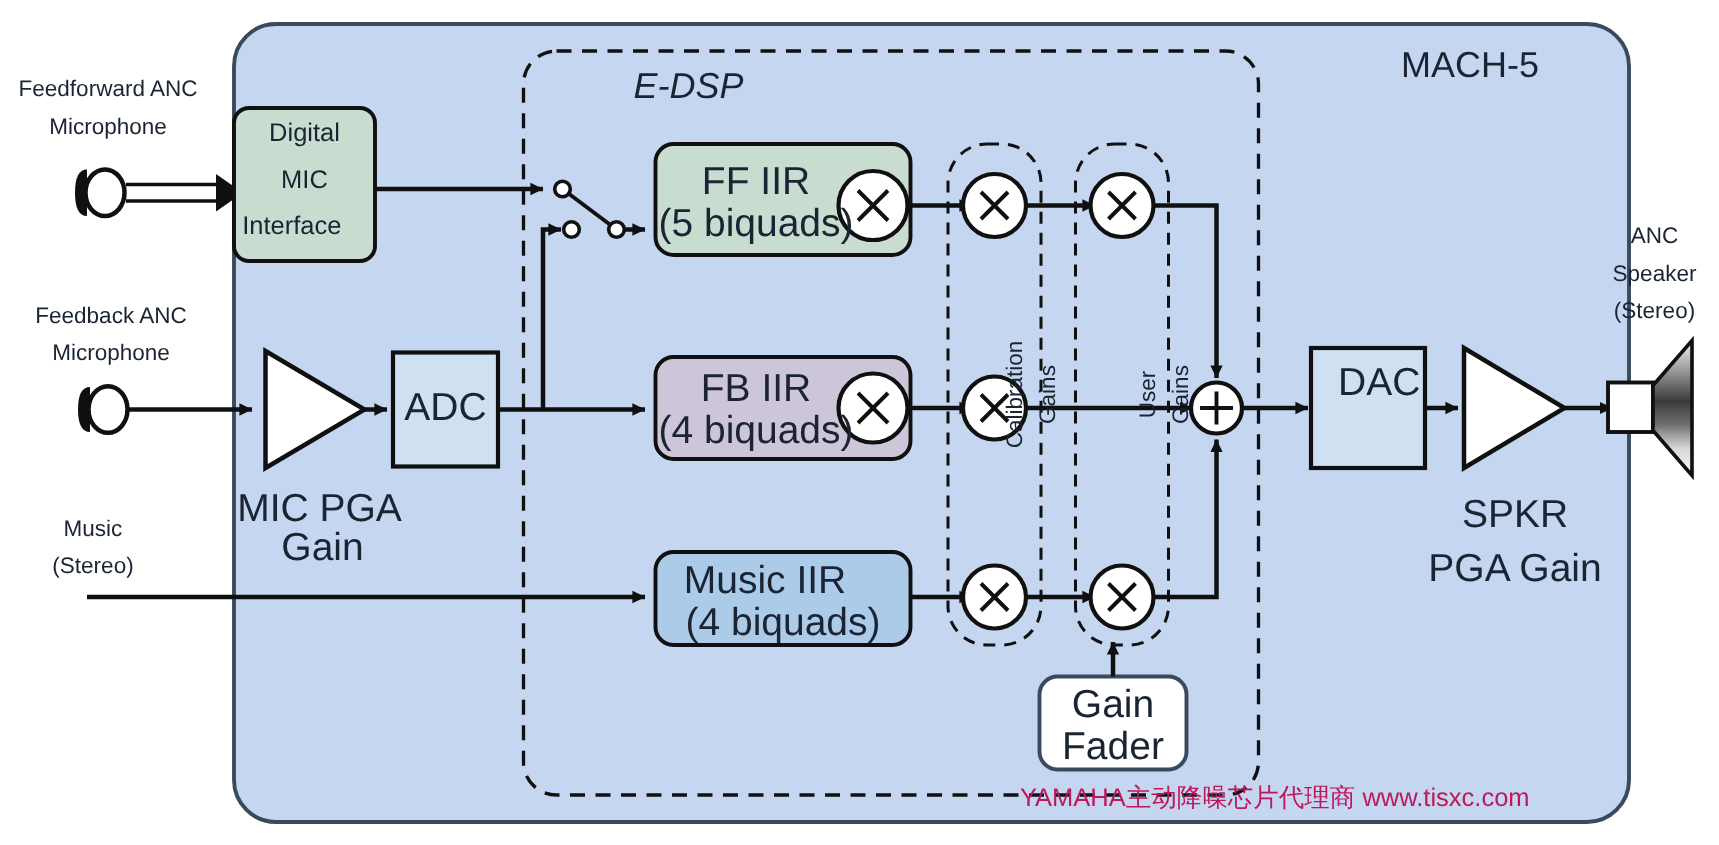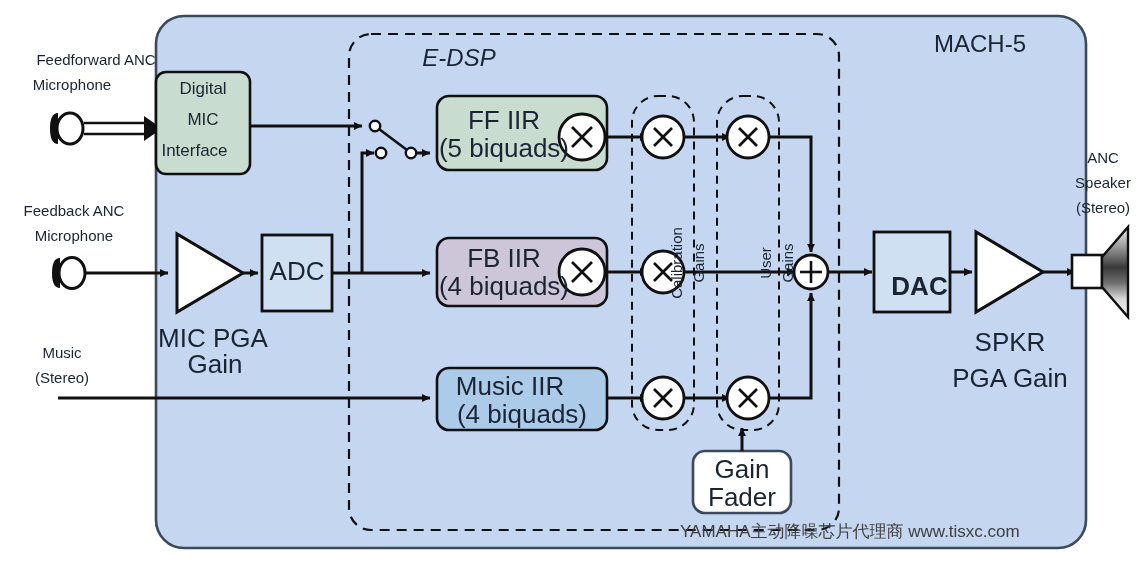--- a/index.html
+++ b/index.html
@@ -25,21 +25,21 @@
   }
   .lbl.big{font-size:24px;}
   .lbl.med{font-size:26px;}
   .lbl.blk{font-size:17px;}
   .rot{
     transform:rotate(-90deg);
     transform-origin:center center;
   }
   .wm{
     position:absolute;
-    color:#404040;
+    color:#be185d;
     font-family:"Liberation Sans", sans-serif;
     font-size:17px;
     white-space:nowrap;
   }
 </style>
 </head>
 <body>
 
 <div id="stage">
 
@@ -202,21 +202,21 @@
       <path d="M1102,257 L1128,227 L1128,317 L1102,287 Z" fill="url(#spkGrad)" stroke="#101010" stroke-width="2.4"></path>
     </g>
 
     <g>
       <rect x="693" y="451" width="98" height="62" rx="12" ry="12" fill="#ffffff" stroke="#3a4a5c" stroke-width="2.6"></rect>
       <line x1="742" y1="451" x2="742" y2="428" stroke="#101010" stroke-width="3" marker-end="url(#arw)"></line>
     </g>
 
   </svg>
 
-  <div class="lbl" style="left:0px;top:50px;width:144px;padding-left:24px;">Feedforward ANC</div>
+  <div class="lbl" style="left:0px;top:50px;width:144px;">Feedforward ANC</div>
   <div class="lbl" style="left:0px;top:75px;width:144px;">Microphone</div>
 
   <div class="lbl" style="left:0px;top:201px;width:148px;">Feedback ANC</div>
   <div class="lbl" style="left:0px;top:226px;width:148px;">Microphone</div>
 
   <div class="lbl" style="left:0px;top:343px;width:124px;">Music</div>
   <div class="lbl" style="left:0px;top:368px;width:124px;">(Stereo)</div>
 
   <div class="lbl blk" style="left:156px;top:79px;width:94px;">Digital</div>
   <div class="lbl blk" style="left:156px;top:110px;width:94px;">MIC</div>
@@ -238,21 +238,21 @@
 
   <div class="lbl med" style="left:437px;top:376px;width:146px;">Music IIR</div>
   <div class="lbl med" style="left:437px;top:404px;width:170px;">(4 biquads)</div>
 
   <div class="lbl rot" style="left:597px;top:253px;width:160px;">Calibration</div>
   <div class="lbl rot" style="left:619px;top:253px;width:160px;">Gains</div>
 
   <div class="lbl rot" style="left:686px;top:253px;width:160px;">User</div>
   <div class="lbl rot" style="left:708px;top:253px;width:160px;">Gains</div>
 
-  <div class="lbl med" style="left:874px;top:276px;width:91px;font-weight:bold;">DAC</div>
+  <div class="lbl med" style="left:874px;top:244px;width:91px;">DAC</div>
 
   <div class="lbl med" style="left:940px;top:332px;width:140px;">SPKR</div>
   <div class="lbl med" style="left:930px;top:368px;width:160px;">PGA Gain</div>
 
   <div class="lbl med" style="left:693px;top:459px;width:98px;">Gain</div>
   <div class="lbl med" style="left:693px;top:487px;width:98px;">Fader</div>
 
   <div class="lbl" style="left:1048px;top:148px;width:110px;">ANC</div>
   <div class="lbl" style="left:1048px;top:173px;width:110px;">Speaker</div>
   <div class="lbl" style="left:1048px;top:198px;width:110px;">(Stereo)</div>

